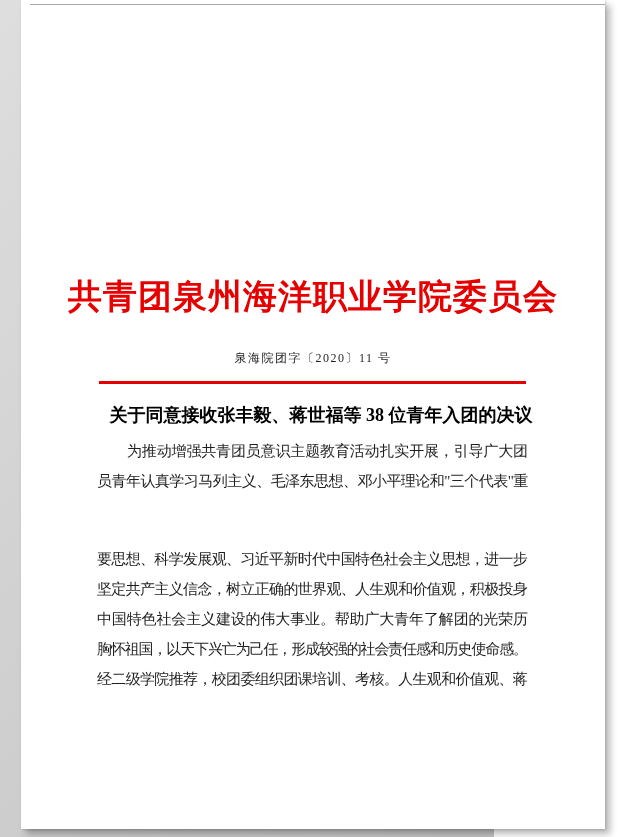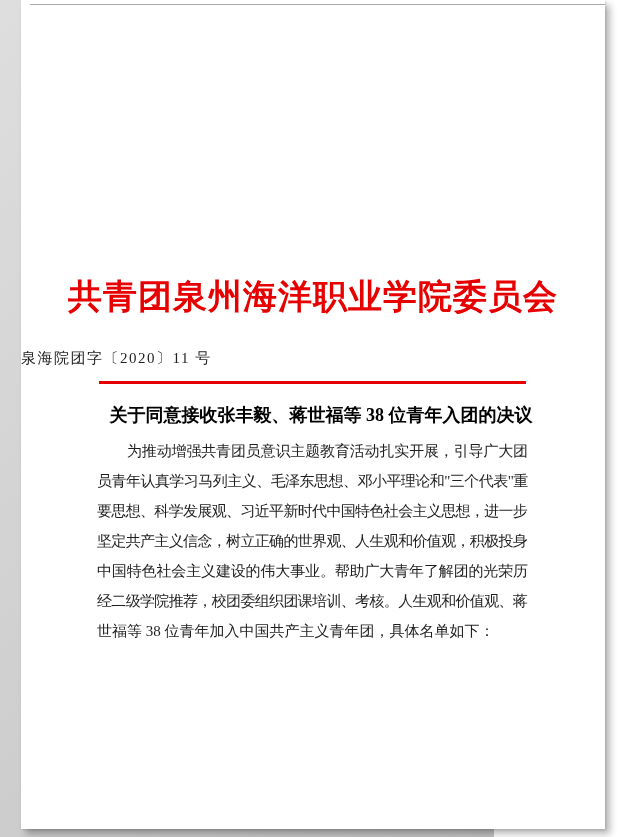--- a/index.html
+++ b/index.html
@@ -36,21 +36,22 @@
     line-height: 38px;
     font-weight: 700;
     letter-spacing: 1px;
     color: var(--accent_red, #e60000);
     white-space: nowrap;
   }
   .doc-number {
     position: absolute;
     top: 347px; left: 0;
     width: 100%;
-    font-size: 15px;
+    text-align: center;
+    font-size: 12px;
     line-height: 22px;
     letter-spacing: 1.5px;
     color: var(--text, #1f1f1f);
     white-space: nowrap;
   }
   .red-line {
     position: absolute;
     top: 381px; left: 78px;
     width: 427px; height: 3px;
     background: var(--accent_red, #e60000);
@@ -88,20 +89,20 @@
 <div class="viewport">
   <div class="page">
     <div class="page-top-line"></div>
     <h1 class="org-title">共青团泉州海洋职业学院委员会</h1>
     <div class="doc-number">泉海院团字〔2020〕11 号</div>
     <div class="red-line"></div>
     <h2 class="doc-title">关于同意接收张丰毅、蒋世福等 38 位青年入团的决议</h2>
     <div class="body-text">
       <div class="body-line first" style="letter-spacing: -0.15px;">为推动增强共青团员意识主题教育活动扎实开展，引导广大团</div>
       <div class="body-line" style="letter-spacing: -0.53px;">员青年认真学习马列主义、毛泽东思想、邓小平理论和"三个代表"重</div>
-      <div class="body-line" style="letter-spacing: -0.66px;">要思想、科学发展观、习近平新时代中国特色社会主义思想，进一步</div>
+      <div class="body-line" style="letter-spacing: -0.66px; margin-top: 48px;">要思想、科学发展观、习近平新时代中国特色社会主义思想，进一步</div>
       <div class="body-line" style="letter-spacing: -0.66px;">坚定共产主义信念，树立正确的世界观、人生观和价值观，积极投身</div>
       <div class="body-line" style="letter-spacing: -0.14px;">中国特色社会主义建设的伟大事业。帮助广大青年了解团的光荣历</div>
+      <div class="body-line" style="letter-spacing: -1.13px;">胸怀祖国，以天下兴亡为己任，形成较强的社会责任感和历史使命感。</div>
       <div class="body-line" style="letter-spacing: -0.66px;">经二级学院推荐，校团委组织团课培训、考核。人生观和价值观、蒋</div>
-      <div class="body-line last">世福等 38 位青年加入中国共产主义青年团，具体名单如下：</div>
     </div>
   </div>
 </div>
 
 </body></html>

